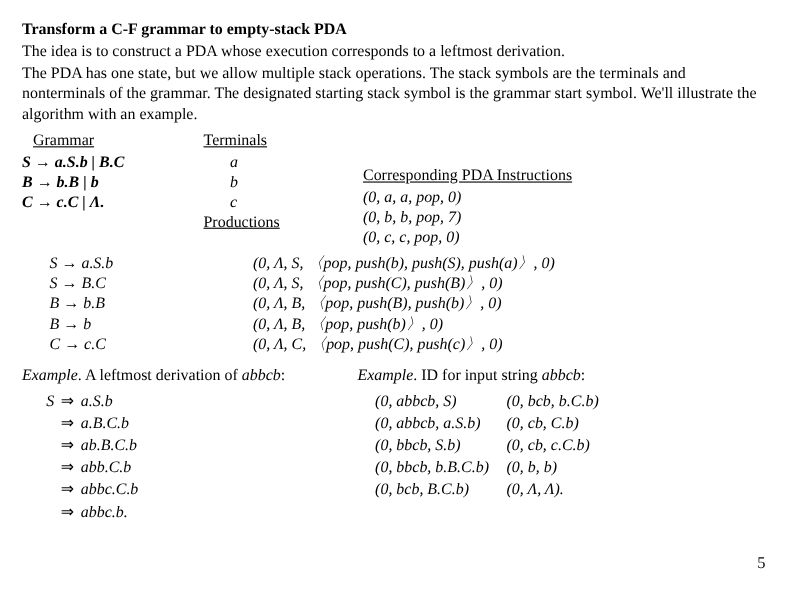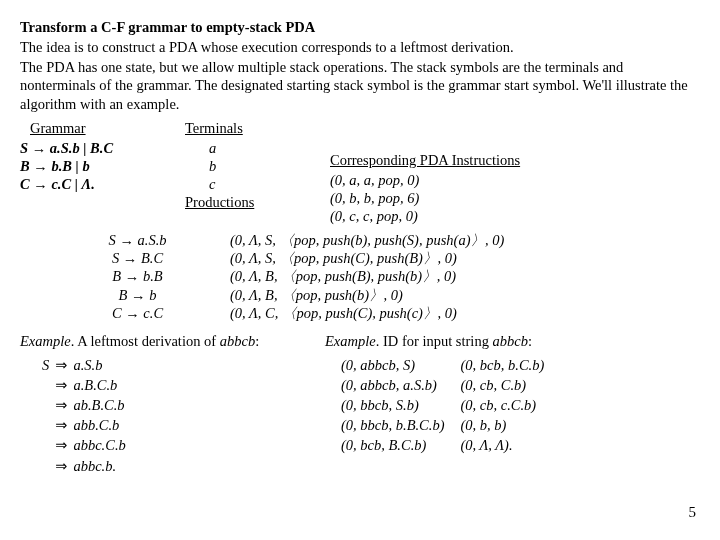--- a/index.html
+++ b/index.html
@@ -17,21 +17,21 @@
   .bold { font-weight: bold; }
   .italic { font-style: italic; }
   .para { margin-bottom: 2px; }
   .sec-row { display: flex; margin-top: 6px; justify-content: space-between; }
   .g-col { width: 165px; }
   .t-col { width: 145px; }
   .i-col { flex: 1; margin-top: 32px; }
   .g-col .hdr, .t-col .hdr, .i-col .hdr { text-decoration: underline; display: inline-block; margin-bottom: 2px; }
   .g-col .hdr { margin-left: 10px; }
   .prod-sub { margin-top: 6px; }
-  .prod-left { display: inline-block; width: 185px; padding-left: 25px; text-align: center; }
+  .prod-left { display: inline-block; width: 185px; padding-left: 25px; }
   .prod-right { display: inline-block; }
   .ex-row { display: flex; margin-top: 10px; }
   .ex-left { width: 305px; }
   .ex-right { flex: 1; }
   table.deriv td { padding: 0 2px; vertical-align: top; }
   table.idtab td { padding: 0 14px 0 0; vertical-align: top; font-style: italic; }
   .pagen { position: absolute; right: 24px; bottom: 18px; font-size: 15px; }
   .pad-left-small { padding-left: 24px; }
   .nowrap { white-space: nowrap; font-weight: bold; }
 </style>
@@ -52,21 +52,21 @@
   <div class="t-col">
     <span class="hdr">Terminals</span>
     <div class="italic pad-left-small">a</div>
     <div class="italic pad-left-small">b</div>
     <div class="italic pad-left-small">c</div>
     <div><span class="hdr">Productions</span></div>
   </div>
   <div class="i-col">
     <span class="hdr">Corresponding PDA Instructions</span>
     <div class="italic">(0, a, a, pop, 0)</div>
-    <div class="italic">(0, b, b, pop, 6)</div>
+    <div class="italic">(0, b, b, pop, 7)</div>
     <div class="italic">(0, c, c, pop, 0)</div>
   </div>
 </div>
 
 <div class="prod-sub">
   <div><span class="prod-left italic">S → a.S.b</span><span class="prod-right italic">(0, Λ, S, 〈pop, push(b), push(S), push(a)〉, 0)</span></div>
   <div><span class="prod-left italic">S → B.C</span><span class="prod-right italic">(0, Λ, S, 〈pop, push(C), push(B)〉, 0)</span></div>
   <div><span class="prod-left italic">B → b.B</span><span class="prod-right italic">(0, Λ, B, 〈pop, push(B), push(b)〉, 0)</span></div>
   <div><span class="prod-left italic">B → b</span><span class="prod-right italic">(0, Λ, B, 〈pop, push(b)〉, 0)</span></div>
   <div><span class="prod-left italic">C → c.C</span><span class="prod-right italic">(0, Λ, C, 〈pop, push(C), push(c)〉, 0)</span></div>

